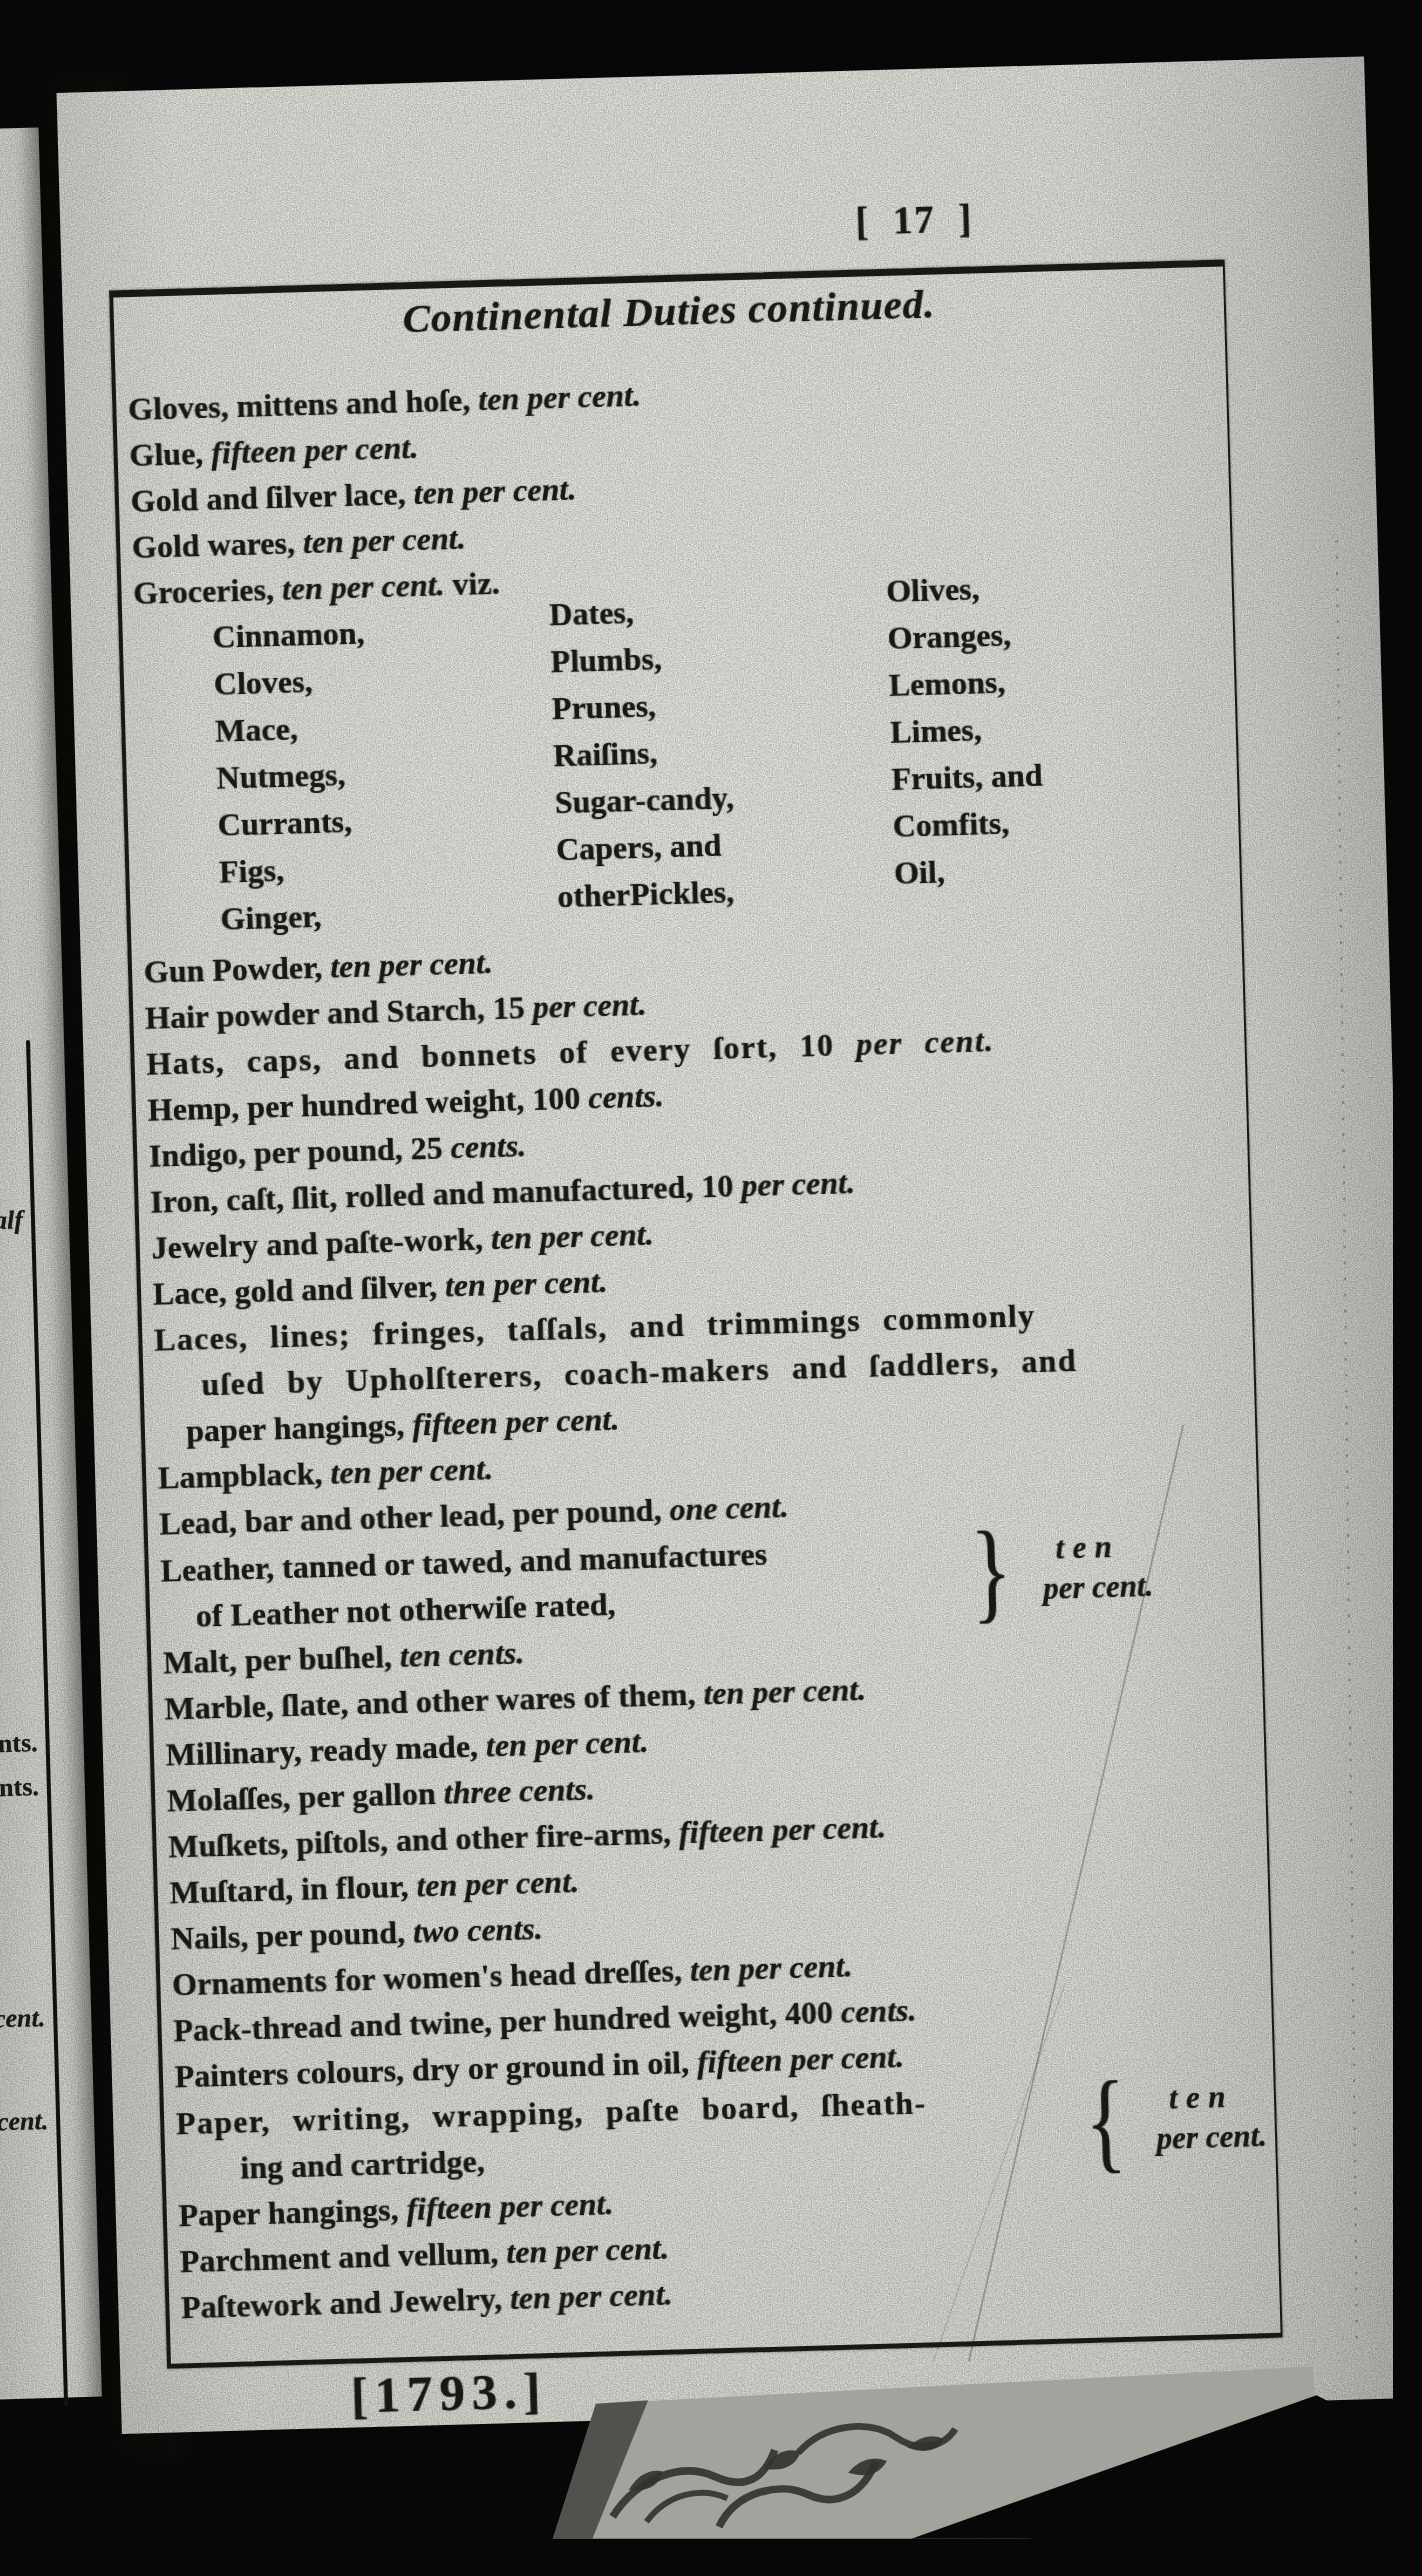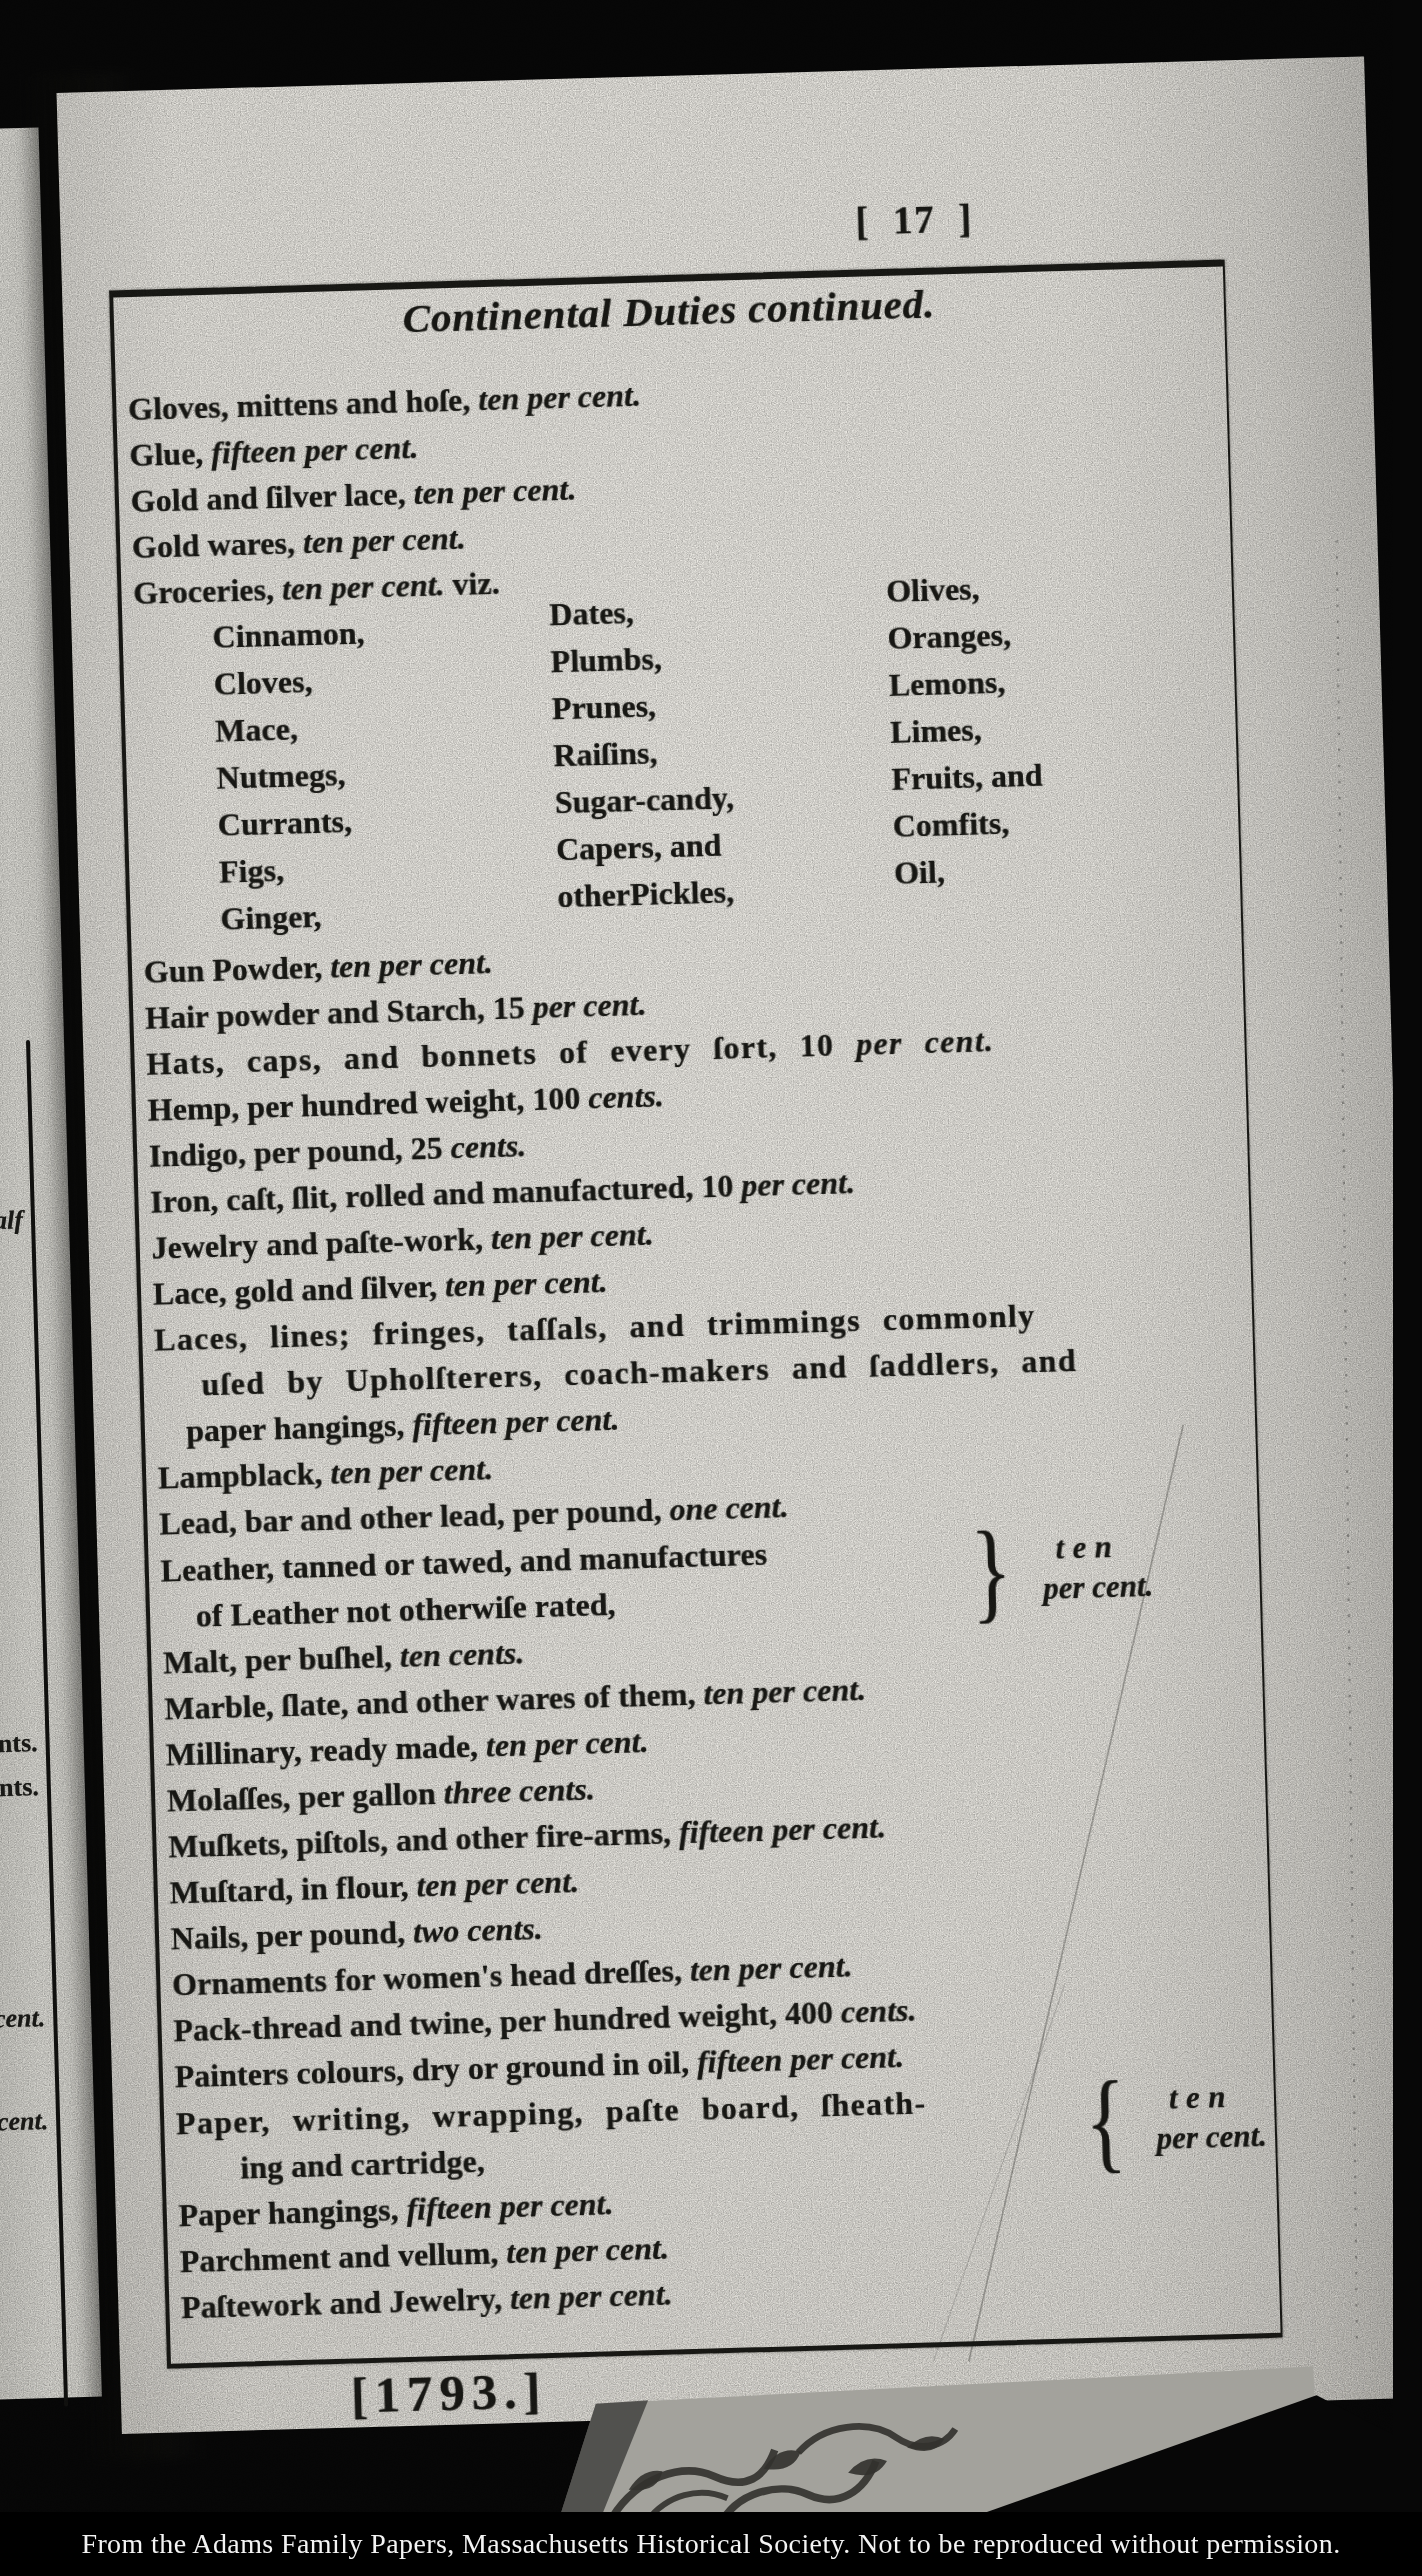--- a/index.html
+++ b/index.html
@@ -215,18 +215,15 @@
         <path d="M1005,2930 q20,-24 46,-14 q-14,24 -46,14 Z"></path>
         <path d="M745,2950 q16,-26 40,-22 q-6,26 -40,22 Z"></path>
         <path d="M1075,2900 q22,-20 44,-10 q-12,22 -44,10 Z"></path>
       </g>
       <polygon points="1080,3008 1560,2838 1685,2902 1685,3008" fill="#070707"></polygon>
     </g>
   </svg>
 
   <div class="right-band"></div>
 
-  <div class="caption-bar">
-    <span class="caption-text">From the Adams Family Papers, Massachusetts Historical Society. Not to be reproduced without permission.</span>
-  </div>
 
 </div>
 
 
 </body></html>

